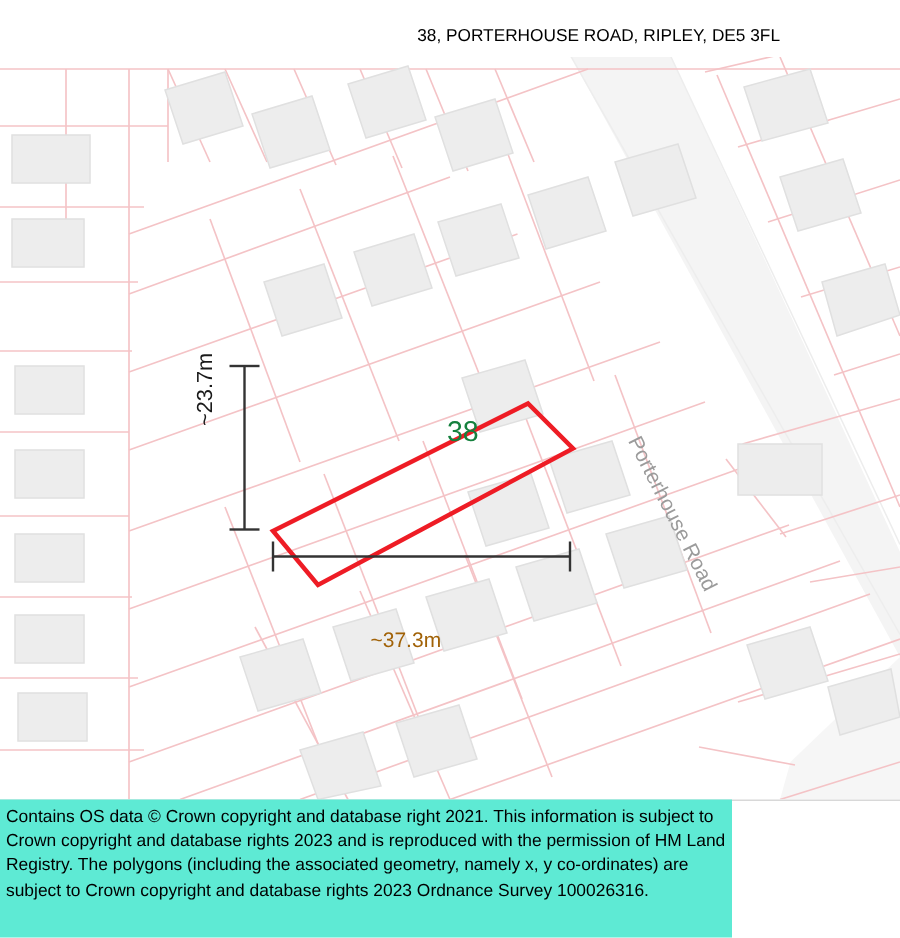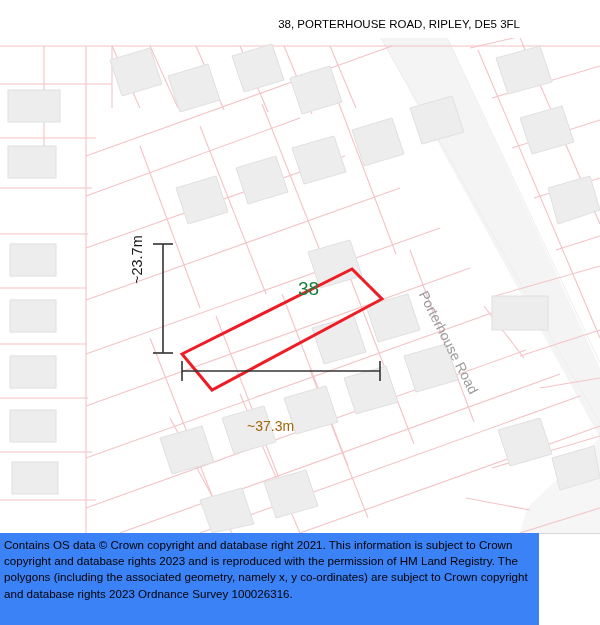--- a/index.html
+++ b/index.html
@@ -92,25 +92,25 @@
     left: 430px;
     top: 250px;
     font-size: 14px;
     color: #9b9b9b;
   }
   
   .footer {
     position: absolute;
     top: 533px;
     left: 0;
-    width: 539px;
+    width: 488px;
     height: 92px;
     box-sizing: border-box;
     padding: 4px 4px 0 4px;
-    background: #3b82f6;
+    background: #5eead4;
   }
   .footer-text {
     font-size: 11.6px;
     line-height: 16.2px;
     color: #000;
   }
   .divider {
     position: absolute;
     top: 533px;
     left: 0;

